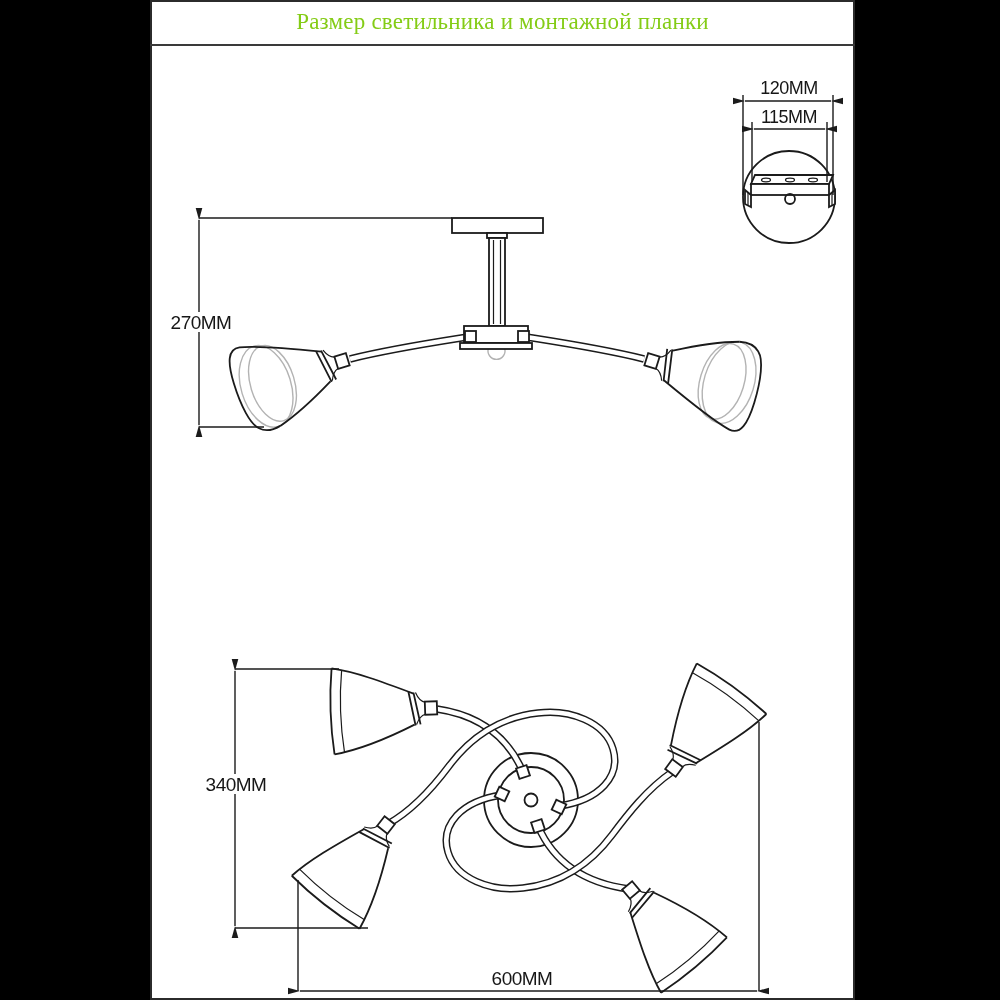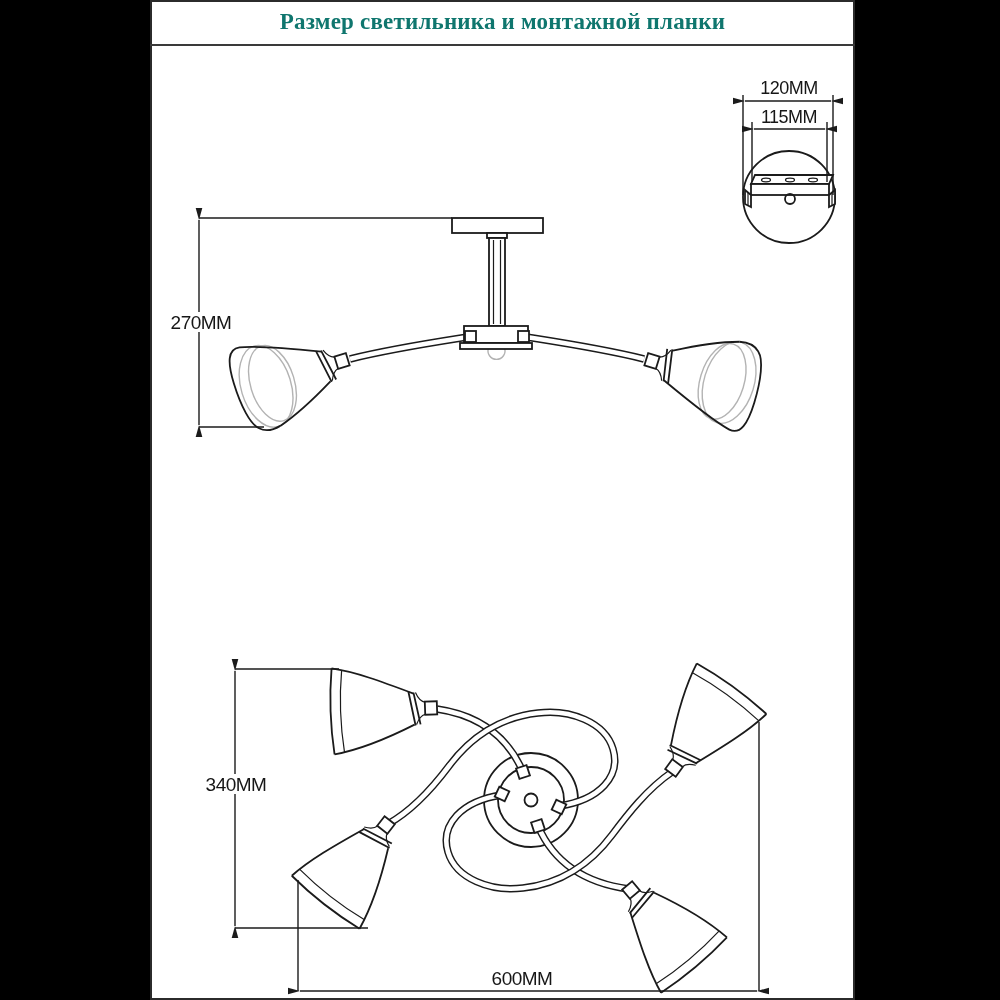--- a/index.html
+++ b/index.html
@@ -3,21 +3,21 @@
 <meta charset="utf-8">
 <style>
   html,body{margin:0;padding:0;background:#000;}
   .stage{position:relative;width:1000px;height:1000px;background:#000;overflow:hidden;
          font-family:"Liberation Sans",sans-serif;}
   .page{position:absolute;left:150px;top:0;width:705px;height:1000px;background:#fff;
         outline:2px solid #2b2b2b;outline-offset:-2px;}
   .title-bar{position:absolute;left:150px;top:0;width:705px;height:46px;
              border-bottom:2px solid #3a3a3a;display:flex;align-items:center;justify-content:center;
              box-sizing:border-box;}
-  .title-bar .t{font-family:"Liberation Serif",serif;font-weight:700;font-size:23px;color:#0f766e;
+  .title-bar .t{font-family:"Liberation Serif",serif;font-weight:400;font-size:23px;color:#84cc16;
                 letter-spacing:0.2px;white-space:nowrap;}
   svg.draw{position:absolute;left:0;top:0;pointer-events:none;}
   .ln{stroke:#1b1b1b;fill:none;stroke-width:1.8;}
   .lnf{stroke:#1b1b1b;fill:#fff;stroke-width:1.8;}
   .thin{stroke:#1b1b1b;fill:none;stroke-width:1.2;}
   .grey{stroke:#b3b3b3;fill:none;stroke-width:1.4;}
   .dim{stroke:#1b1b1b;fill:none;stroke-width:1.4;}
   .tube-o{stroke:#1b1b1b;stroke-width:7.5;fill:none;}
   .tube-i{stroke:#ffffff;stroke-width:4.6;fill:none;}
   .dimtxt{font-family:"Liberation Sans",sans-serif;font-size:19px;fill:#161616;letter-spacing:-0.5px;}

